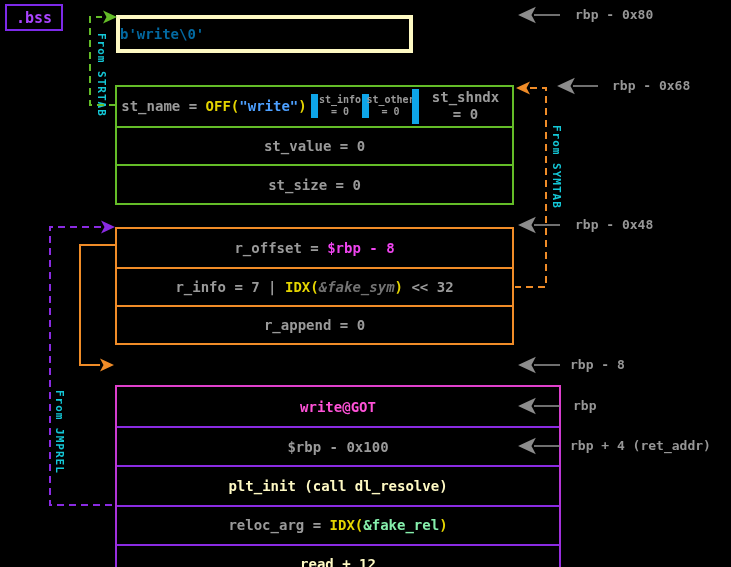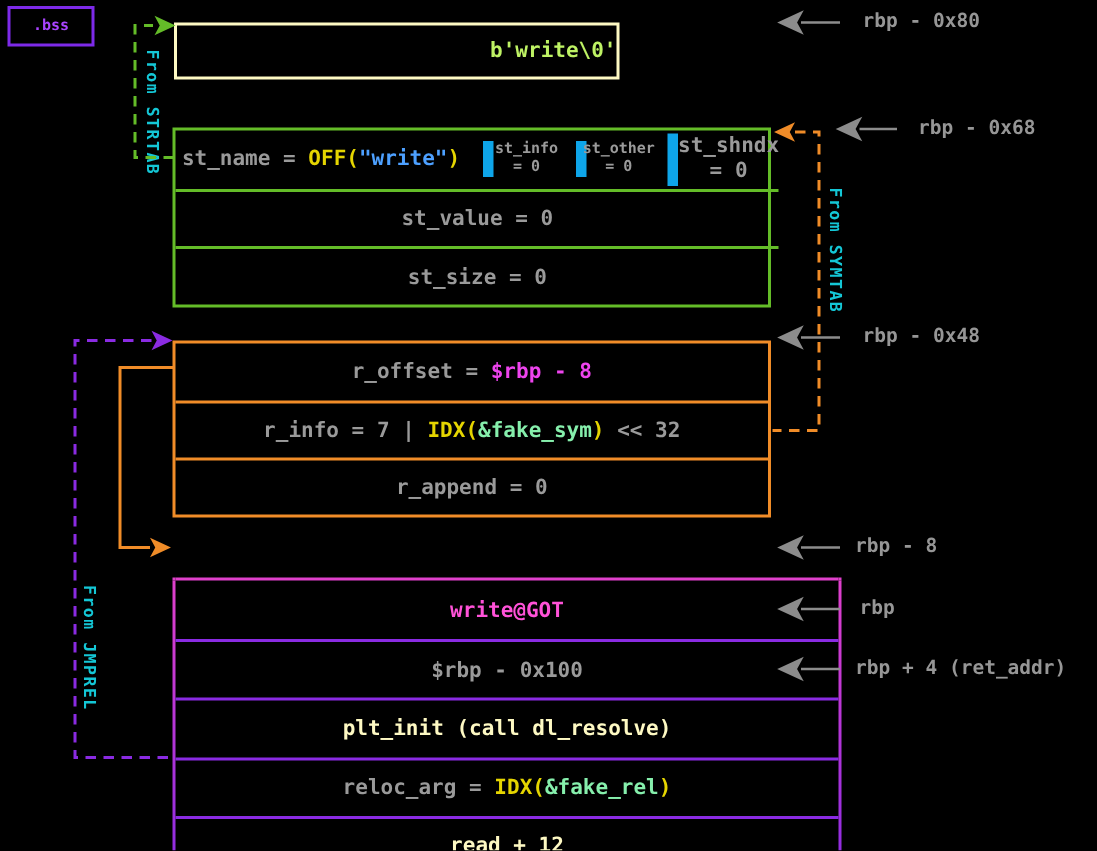--- a/index.html
+++ b/index.html
@@ -5,44 +5,44 @@
   html,body { margin:0; padding:0; background:#000; }
   #canvas {
     position:relative; width:731px; height:567px; background:#000000;
     font-family:"DejaVu Sans Mono", monospace; font-weight:bold; overflow:hidden;
   }
   .box { position:absolute; box-sizing:border-box; }
 
   
   .bss-label {
     left:5px; top:4px; width:58px; height:27px;
-    border:2px solid #7d2ae8; color:#aa44ff; font-size:10px;
+    border:2px solid #7d2ae8; color:#aa44ff; font-size:15px;
     display:flex; align-items:center; justify-content:center;
   }
 
   
   .str-box {
     left:116px; top:15px; width:297px; height:38px;
-    border:2px solid #fef9c3; color:#bef264; font-size:14px;
-    display:flex; align-items:center; justify-content:flex-end; white-space:pre;
+    border:4px solid #fef9c3; color:#0369a1; font-size:14px;
+    display:flex; align-items:center; justify-content:flex-start; white-space:pre;
   }
 
   
   .struct { display:grid; font-size:14px; }
   .row {
     display:flex; align-items:center; justify-content:center;
     white-space:pre; box-sizing:border-box;
   }
   .sym-box {
     left:115px; top:85px; width:399px; height:120px;
     border:2px solid #64bc28; grid-template-rows:1fr 1fr 1fr;
   }
   .sym-box .row { border-top:2px solid #64bc28; }
   .sym-box .row:first-child { border-top:none; }
-  .sym-row1 { display:grid; grid-template-columns:194px 51px 50px 1fr; white-space:pre;gap:11px; }
+  .sym-row1 { display:grid; grid-template-columns:194px 51px 50px 1fr; white-space:pre; }
   .cell {
     display:flex; align-items:center; justify-content:center;
     border-left:7px solid #0ea5e9; box-sizing:border-box; white-space:pre;
   }
   .cell:first-child { border-left:none; }
   .cell.small { flex-direction:column; font-size:10px; line-height:1.2; }
   .cell.two-line { flex-direction:column; font-size:14px; line-height:1.25; }
 
   .rel-box {
     left:115px; top:227px; width:399px; height:118px;
@@ -56,21 +56,21 @@
     border:2px solid; border-image:linear-gradient(180deg,#e040cb,#8a2be2) 1;
     grid-template-rows:repeat(5,1fr);
   }
   .stack-box .row { border-top:2px solid #8a2be2; }
   .stack-box .row:first-child { border-top:none; }
 
   
   .t-gray   { color:#9a9a9a; }
   .t-yellow { color:#e5d500; }
   .t-blue   { color:#4da0ff; }
-  .t-green  { color:#86efac; }
+  .t-green  { color:#737373;font-style:italic; }
   .t-magenta{ color:#ee44ee; }
   .t-pink   { color:#ff52d8; }
   .t-salmon { color:#fef9c3; }
   .t-orange { color:#86efac; }
 
   
   .annot { position:absolute; color:#969696; font-size:13px; white-space:pre; }
 
   
   .vlabel {

